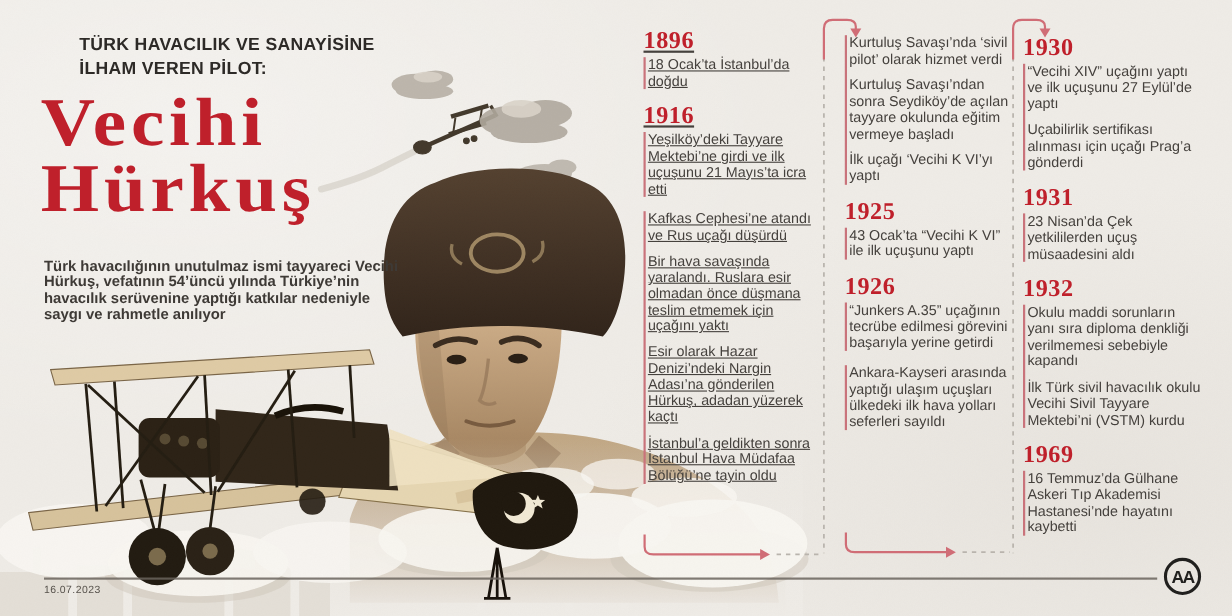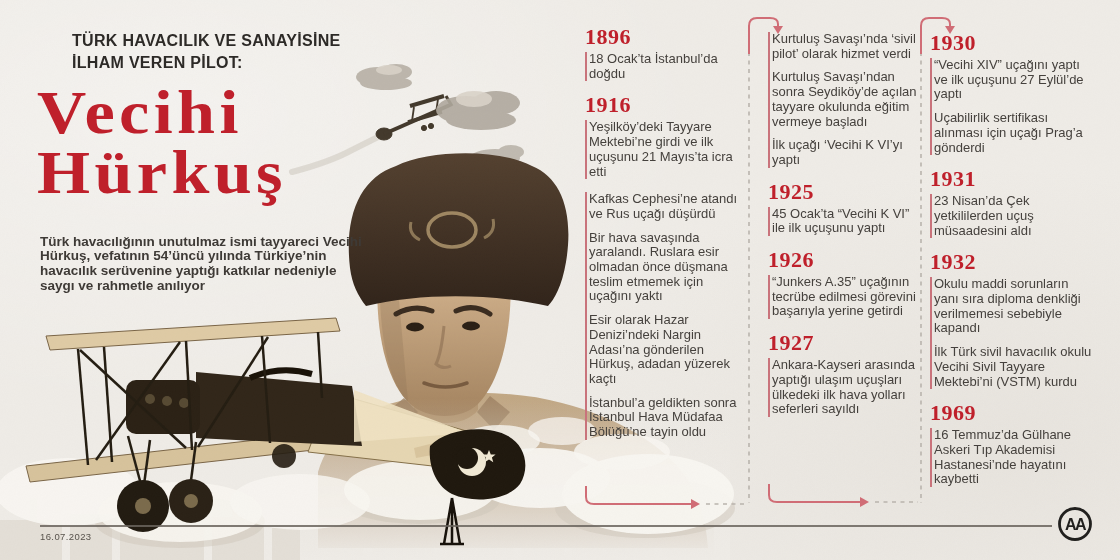--- a/index.html
+++ b/index.html
@@ -29,21 +29,21 @@
     transform:scaleX(1.1); transform-origin:left top;
   }
   .intro{
     position:absolute; left:40px; top:221px; width:330px;
     font-size:13.5px; font-weight:700; line-height:14.8px;
     color:#3e3a36;
   }
 
   
   .tl-col{position:absolute; top:26px;}
-  #col1{left:585px; width:163px;}
+  #col1{left:585px; width:163px;text-decoration:underline;}
   #col2{left:768px; width:150px; padding-top:6px;}
   #col3{left:930px; width:162px; padding-top:6px;}
   .tl-entry{margin:0 0 13px 0;}
   .tl-year{
     font-family:"Liberation Serif",serif; font-weight:700;
     font-size:22px; line-height:22px; color:var(--accent-red,#bf202b);
     margin:0 0 4px 0; letter-spacing:.5px;
   }
   .tl-body{border-left:2px solid var(--bar,#c9737b); padding-left:2px;}
   .tl-body p{
@@ -289,31 +289,30 @@
         <div class="tl-entry">
           <div class="tl-body">
             <p>Kurtuluş Savaşı’nda ‘sivil pilot’ olarak hizmet verdi</p>
             <p>Kurtuluş Savaşı’ndan sonra Seydiköy’de açılan tayyare okulunda eğitim vermeye başladı</p>
             <p>İlk uçağı ‘Vecihi K VI’yı yaptı</p>
           </div>
         </div>
         <div class="tl-entry">
           <div class="tl-year">1925</div>
           <div class="tl-body">
-            <p>45 Ocak’ta “Vecihi K VI” ile ilk uçuşunu yaptı</p>
+            <p>43 Ocak’ta “Vecihi K VI” ile ilk uçuşunu yaptı</p>
           </div>
         </div>
         <div class="tl-entry">
           <div class="tl-year">1926</div>
           <div class="tl-body">
             <p>“Junkers A.35” uçağının tecrübe edilmesi görevini başarıyla yerine getirdi</p>
           </div>
         </div>
         <div class="tl-entry">
-          <div class="tl-year">1927</div>
           <div class="tl-body">
             <p>Ankara-Kayseri arasında yaptığı ulaşım uçuşları ülkedeki ilk hava yolları seferleri sayıldı</p>
           </div>
         </div>
       </div>
     <div class="tl-col" id="col3">
         <div class="tl-entry">
           <div class="tl-year">1930</div>
           <div class="tl-body">
             <p>“Vecihi XIV” uçağını yaptı ve ilk uçuşunu 27 Eylül’de yaptı</p>

